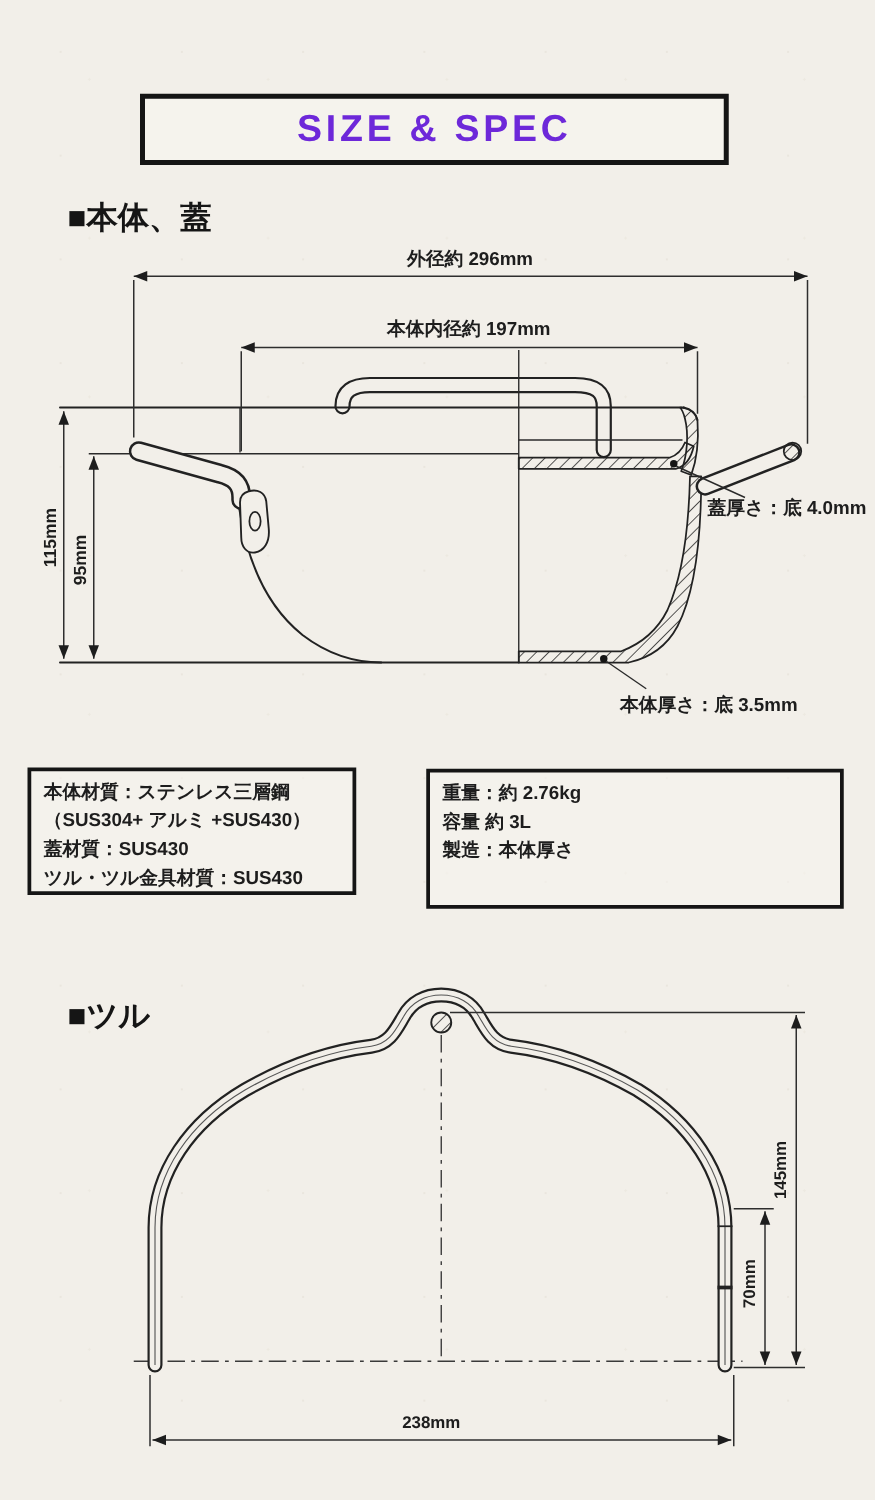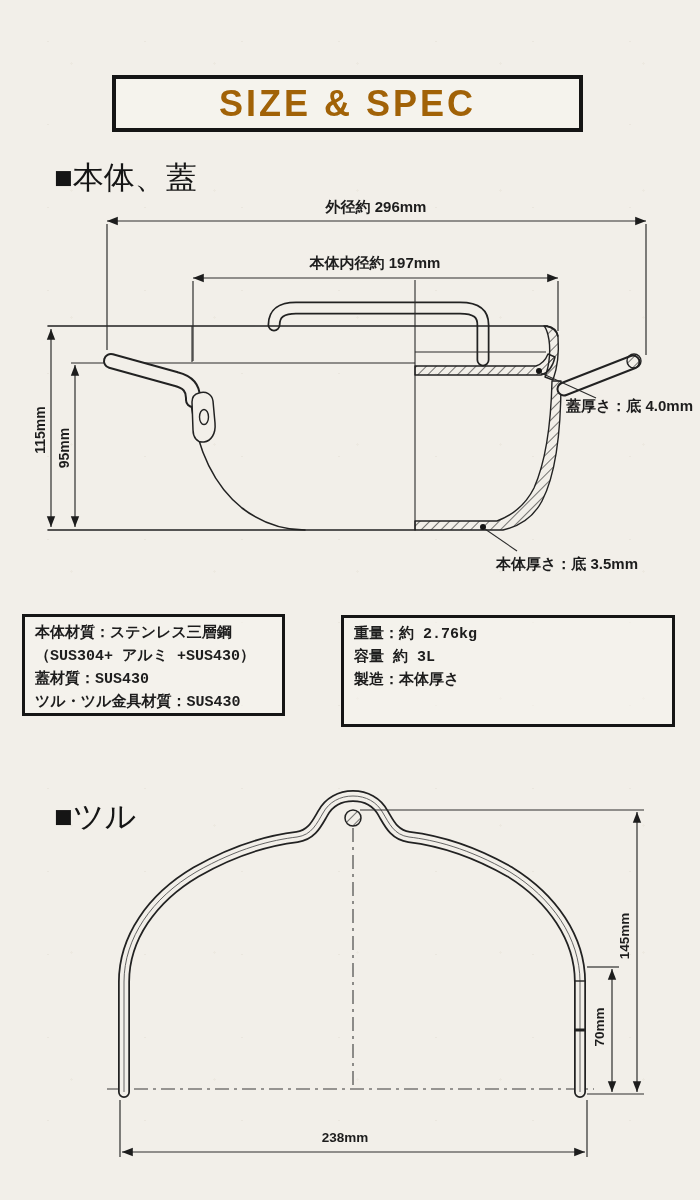--- a/index.html
+++ b/index.html
@@ -14,31 +14,31 @@
     color:#1d1d1d;
   }
   .abs{position:absolute;}
   .title-box{
     left:112px;top:75px;width:471px;height:57px;
     border:4px solid #151515;background:#f5f3ed;
     display:flex;align-items:center;justify-content:center;
     box-sizing:border-box;
   }
   .title-box h1{
-    margin:0;font-size:36px;font-weight:bold;letter-spacing:3px;color:#a16207;
+    margin:0;font-size:30px;font-weight:bold;letter-spacing:3px;color:#6d28d9;
   }
   .section-heading{
-    font-size:31px;font-weight:normal;color:#151515;line-height:1;
+    font-size:25px;font-weight:bold;color:#151515;line-height:1;
   }
   .h-body{left:54px;top:162px;}
   .h-handle{left:54px;top:801px;}
   .spec-box{
     border:3px solid #151515;background:rgba(246,244,238,0.55);
     box-sizing:border-box;padding:5px 10px 4px 10px;
-    font-size:15px;font-weight:bold;line-height:23px;white-space:nowrap;font-family:Liberation Mono, monospace;
+    font-size:15px;font-weight:bold;line-height:23px;white-space:nowrap;
   }
   .box-materials{left:22px;top:614px;width:263px;height:102px;}
   .box-weight{left:341px;top:615px;width:334px;height:112px;}
   svg.drawing{left:0;top:0;}
   svg .ln{stroke:#222;stroke-width:1.6;fill:none;stroke-linecap:round;}
   svg .thin{stroke:#2a2a2a;stroke-width:1.1;fill:none;}
   svg .dim{stroke:#2e2e2e;stroke-width:1.2;fill:none;}
   svg .tube-d{stroke:#222;fill:none;stroke-linecap:round;stroke-linejoin:round;}
   svg .tube-l{stroke:#f2efe9;fill:none;stroke-linecap:round;stroke-linejoin:round;}
   svg .hatched{fill:url(#hatch);stroke:#222;stroke-width:1.4;stroke-linejoin:round;}

